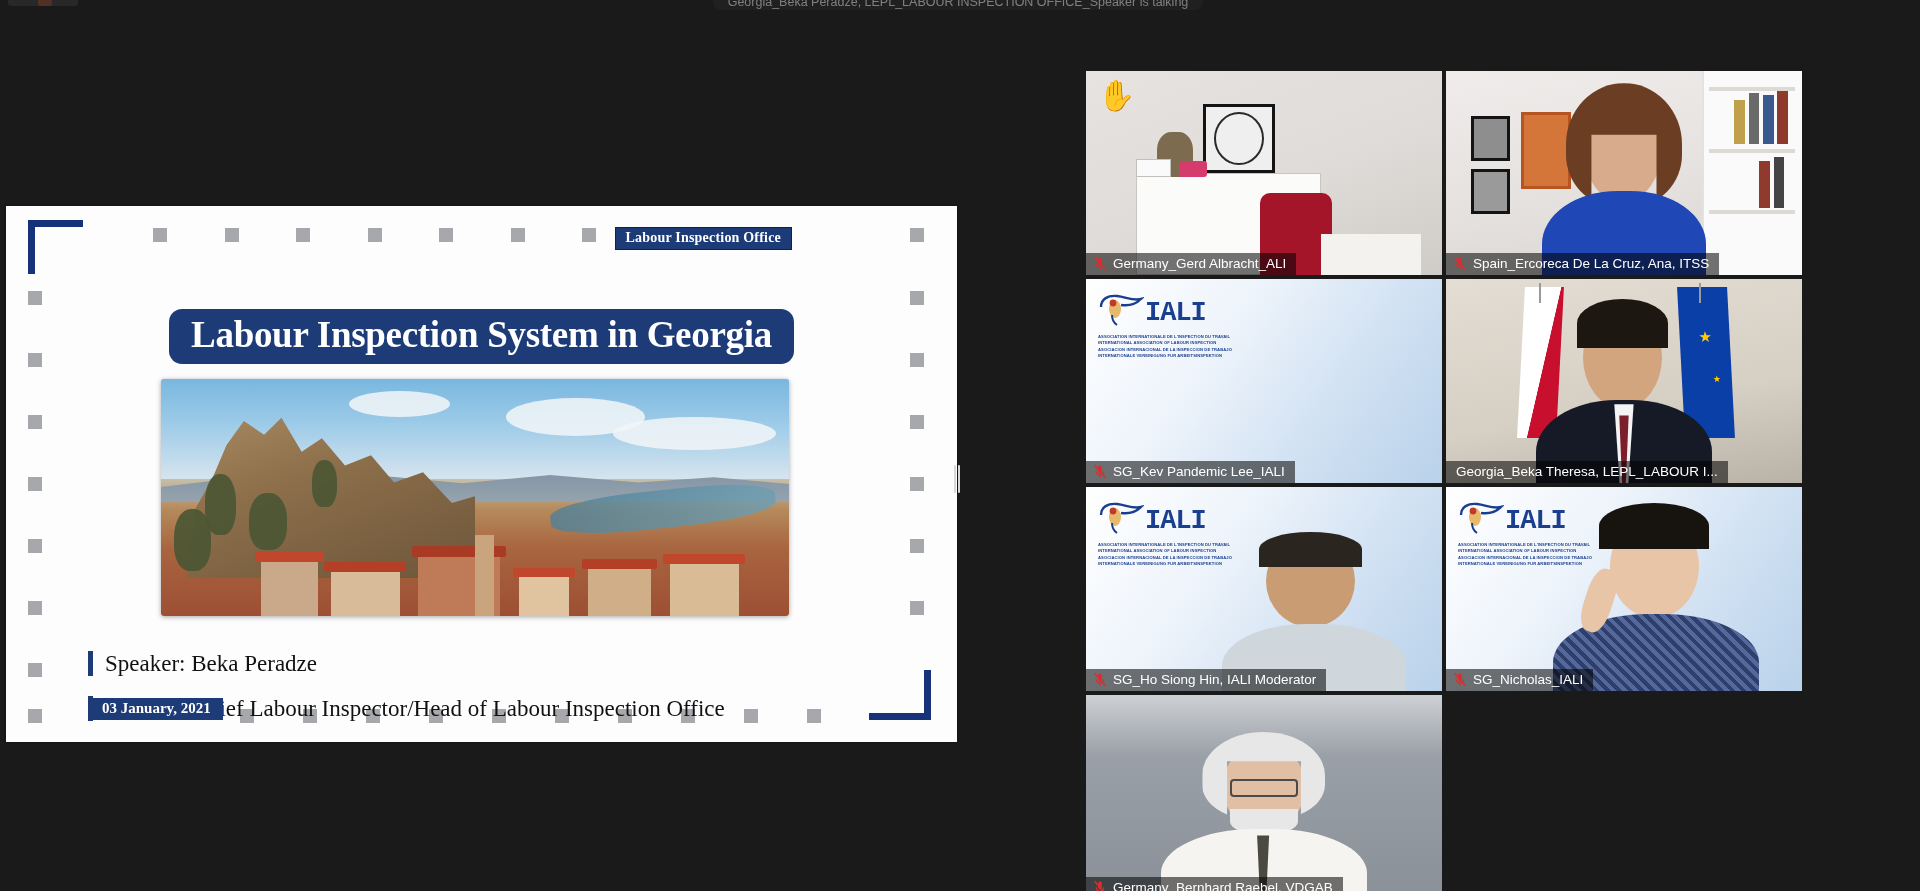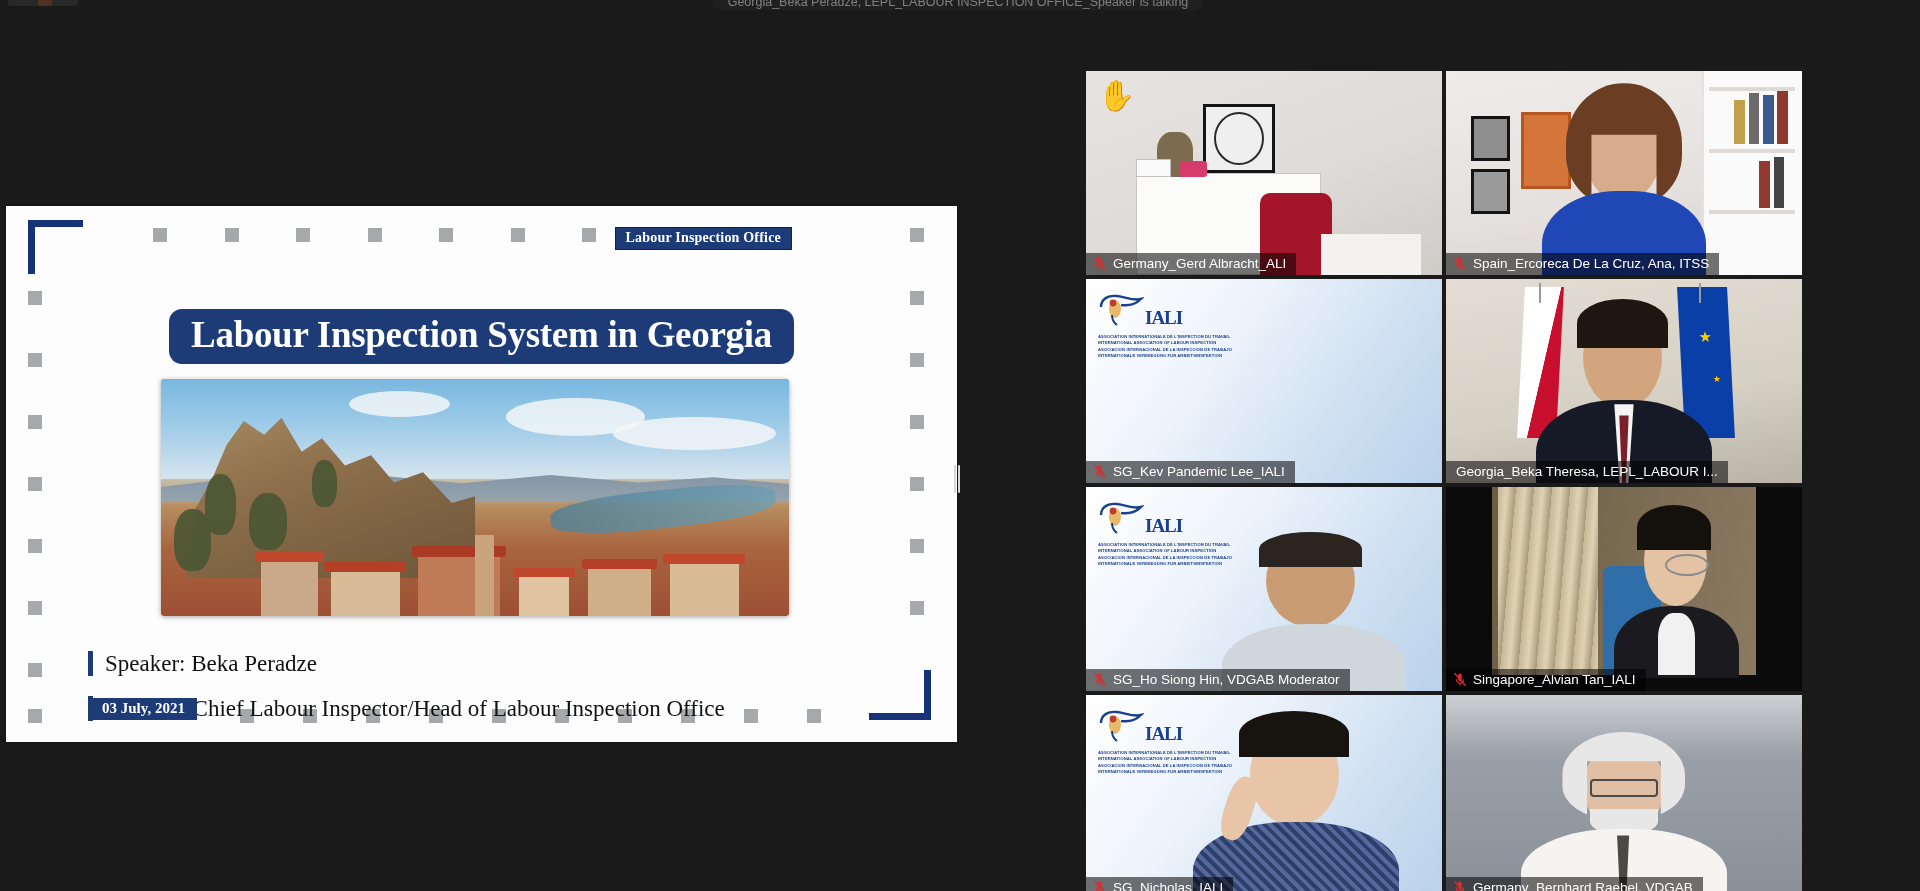--- a/index.html
+++ b/index.html
@@ -175,22 +175,22 @@
     position: absolute; left: 12px; top: 10px; font-size: 30px; line-height: 1;
   }
 
   
   .iali-bg {
     position: absolute; inset: 0;
     background: linear-gradient(125deg,#ffffff 0%,#eef4fb 35%,#cfe0f2 70%,#b9d2ea 100%);
   }
   .iali-logo { position: absolute; left: 12px; top: 14px; }
   .iali-word {
-    font-family: Liberation Serif, serif; font-weight: bold;
-    font-size: 19px; color: #1b3f8f; letter-spacing: -1px; line-height: 1;
+    font-family: Liberation Mono, monospace; font-weight: bold;
+    font-size: 27px; color: #1b3f8f; letter-spacing: -1px; line-height: 1;
   }
   .iali-sub {
     margin-top: 7px; font-size: 4.1px; line-height: 1.55;
     color: #1b3f8f; font-weight: bold; letter-spacing: .1px;
   }
   .iali-mark { width: 46px; height: 34px; }
 
   
   .person { position: absolute; }
   .head { position: absolute; border-radius: 50%; }
@@ -286,21 +286,21 @@
             <div class="roof" style="left:67%;bottom:38%;width:12%;height:8%;background:#b33f27;border-radius:2px"></div>
             <div class="bldg" style="left:81%;width:11%;height:44%;background:#d9bb96"></div>
             <div class="roof" style="left:80%;bottom:42%;width:13%;height:8%;background:#c0472b;border-radius:2px"></div>
             <div class="bldg" style="left:50%;width:3%;height:66%;background:#caa47c"></div>
           </div>
         </div>
 
 
         <div class="speaker-line">Speaker: Beka Peradze</div>
         <div class="position-line">Position: Chief Labour Inspector/Head of Labour Inspection Office</div>
-        <div class="date-badge">03 July, 2021</div>
+        <div class="date-badge">03 January, 2021</div>
 
       </div>
     </div>
 
     <div class="share-handle">
       <span></span>
         <span></span>
     </div>
   </div>
 
@@ -439,48 +439,24 @@
           <div class="body" style="left:-4%;top:58%;width:108%;height:44%;background:#cfd6dc"></div>
         </div>
       </div>
       <div class="name-chip">
         <svg class="mic-muted-icon" viewBox="0 0 14 15">
           <path d="M7 1.6c-1 0-1.8.8-1.8 1.8v4c0 1 .8 1.8 1.8 1.8s1.8-.8 1.8-1.8v-4c0-1-.8-1.8-1.8-1.8z" fill="#e02b2b"></path>
           <path d="M3.4 7.2v.4c0 2 1.6 3.6 3.6 3.6s3.6-1.6 3.6-3.6v-.4" stroke="#e02b2b" stroke-width="1.1" fill="none"></path>
           <path d="M7 11.2v2.2" stroke="#e02b2b" stroke-width="1.1"></path>
           <path d="M1.6 1.2 L12.6 13.8" stroke="#e02b2b" stroke-width="1.4"></path>
         </svg>
-        <span>SG_Ho Siong Hin, VDGAB Moderator</span>
-      </div>
-    </div>
-
-    <div class="tile">
-      <div class="tile-video" style="background:#0b0b0b">
-        <div style="position:absolute;left:13%;top:0;width:74%;height:92%;background:linear-gradient(100deg,#6b5c46 0%,#8a7a60 100%)">
-          <div style="position:absolute;left:2%;top:0;width:38%;height:100%;background:repeating-linear-gradient(95deg,#c6b795 0px,#e0d3b4 9px,#a89a79 18px)"></div>
-          <div style="position:absolute;left:42%;top:42%;width:22%;height:58%;background:#2f6ea8;border-radius:8px 8px 0 0"></div>
-          <div class="person" style="left:48%;top:8%;width:44%;height:92%">
-            <div class="head" style="left:22%;top:8%;width:54%;height:52%;background:#e3c3a4"></div>
-            <div style="position:absolute;left:16%;top:2%;width:64%;height:26%;background:#14100c;border-radius:50% 50% 0 0"></div>
-            <div style="position:absolute;left:40%;top:30%;width:38%;height:13%;border:2px solid #8c8c8c;border-radius:50%"></div>
-            <div class="body" style="left:-4%;top:60%;width:108%;height:42%;background:#1b1b1f"></div>
-            <div style="position:absolute;left:34%;top:64%;width:32%;height:36%;background:#f1f1f1;border-radius:40% 40% 0 0"></div>
-          </div>
-        </div>
-      </div>
-      <div class="name-chip">
-        <svg class="mic-muted-icon" viewBox="0 0 14 15">
-          <path d="M7 1.6c-1 0-1.8.8-1.8 1.8v4c0 1 .8 1.8 1.8 1.8s1.8-.8 1.8-1.8v-4c0-1-.8-1.8-1.8-1.8z" fill="#e02b2b"></path>
-          <path d="M3.4 7.2v.4c0 2 1.6 3.6 3.6 3.6s3.6-1.6 3.6-3.6v-.4" stroke="#e02b2b" stroke-width="1.1" fill="none"></path>
-          <path d="M7 11.2v2.2" stroke="#e02b2b" stroke-width="1.1"></path>
-          <path d="M1.6 1.2 L12.6 13.8" stroke="#e02b2b" stroke-width="1.4"></path>
-        </svg>
-        <span>Singapore_Alvian Tan_IALI</span>
-      </div>
-    </div>
+        <span>SG_Ho Siong Hin, IALI Moderator</span>
+      </div>
+    </div>
+
 
     <div class="tile">
       <div class="tile-video iali-bg">
         <div class="iali-logo">
           <div style="display:flex;align-items:flex-end;gap:1px">
             <svg class="iali-mark" viewBox="0 0 46 34">
               <path d="M3 14C3 6 10 2 19 3c9 1 16 5 24 3-6 6-13 7-20 6" fill="none" stroke="#1b3f8f" stroke-width="2.4"></path>
               <ellipse cx="17" cy="16" rx="6" ry="9" fill="#e8b96a"></ellipse>
               <circle cx="15" cy="10" r="3.4" fill="#c0392b"></circle>
               <path d="M14 22c0 5 2 8 5 10" stroke="#1b3f8f" stroke-width="2" fill="none"></path>

